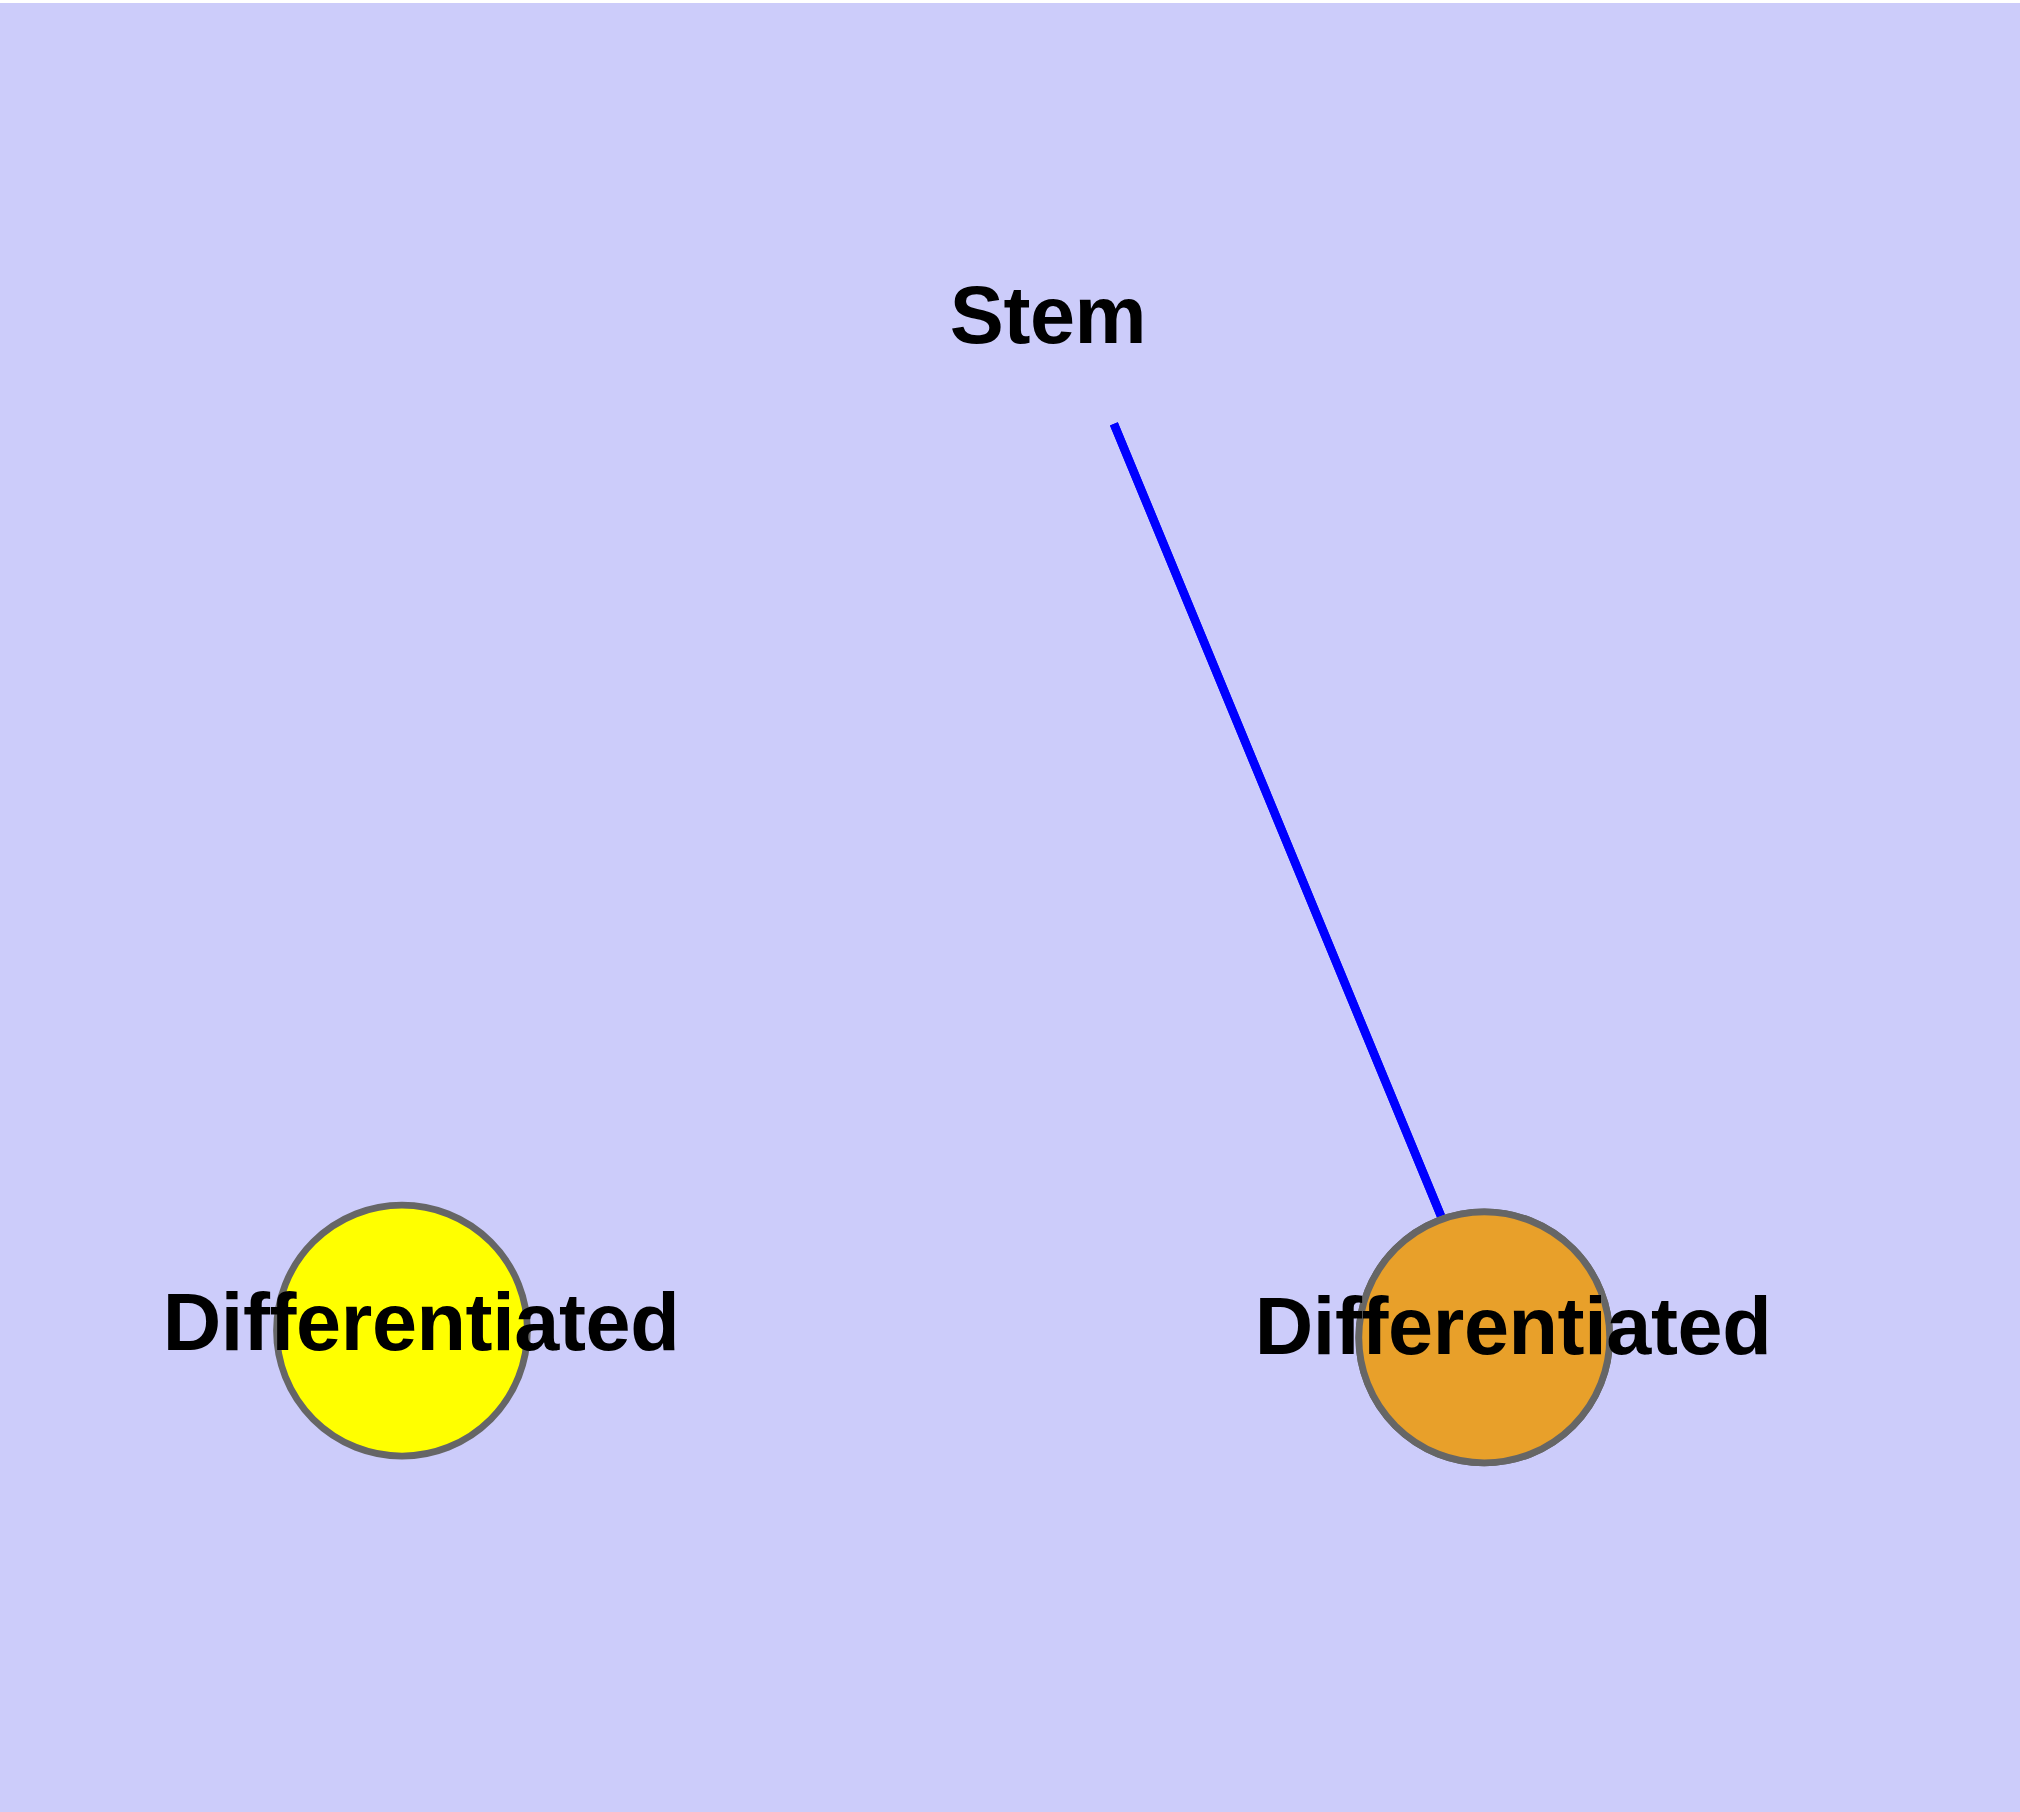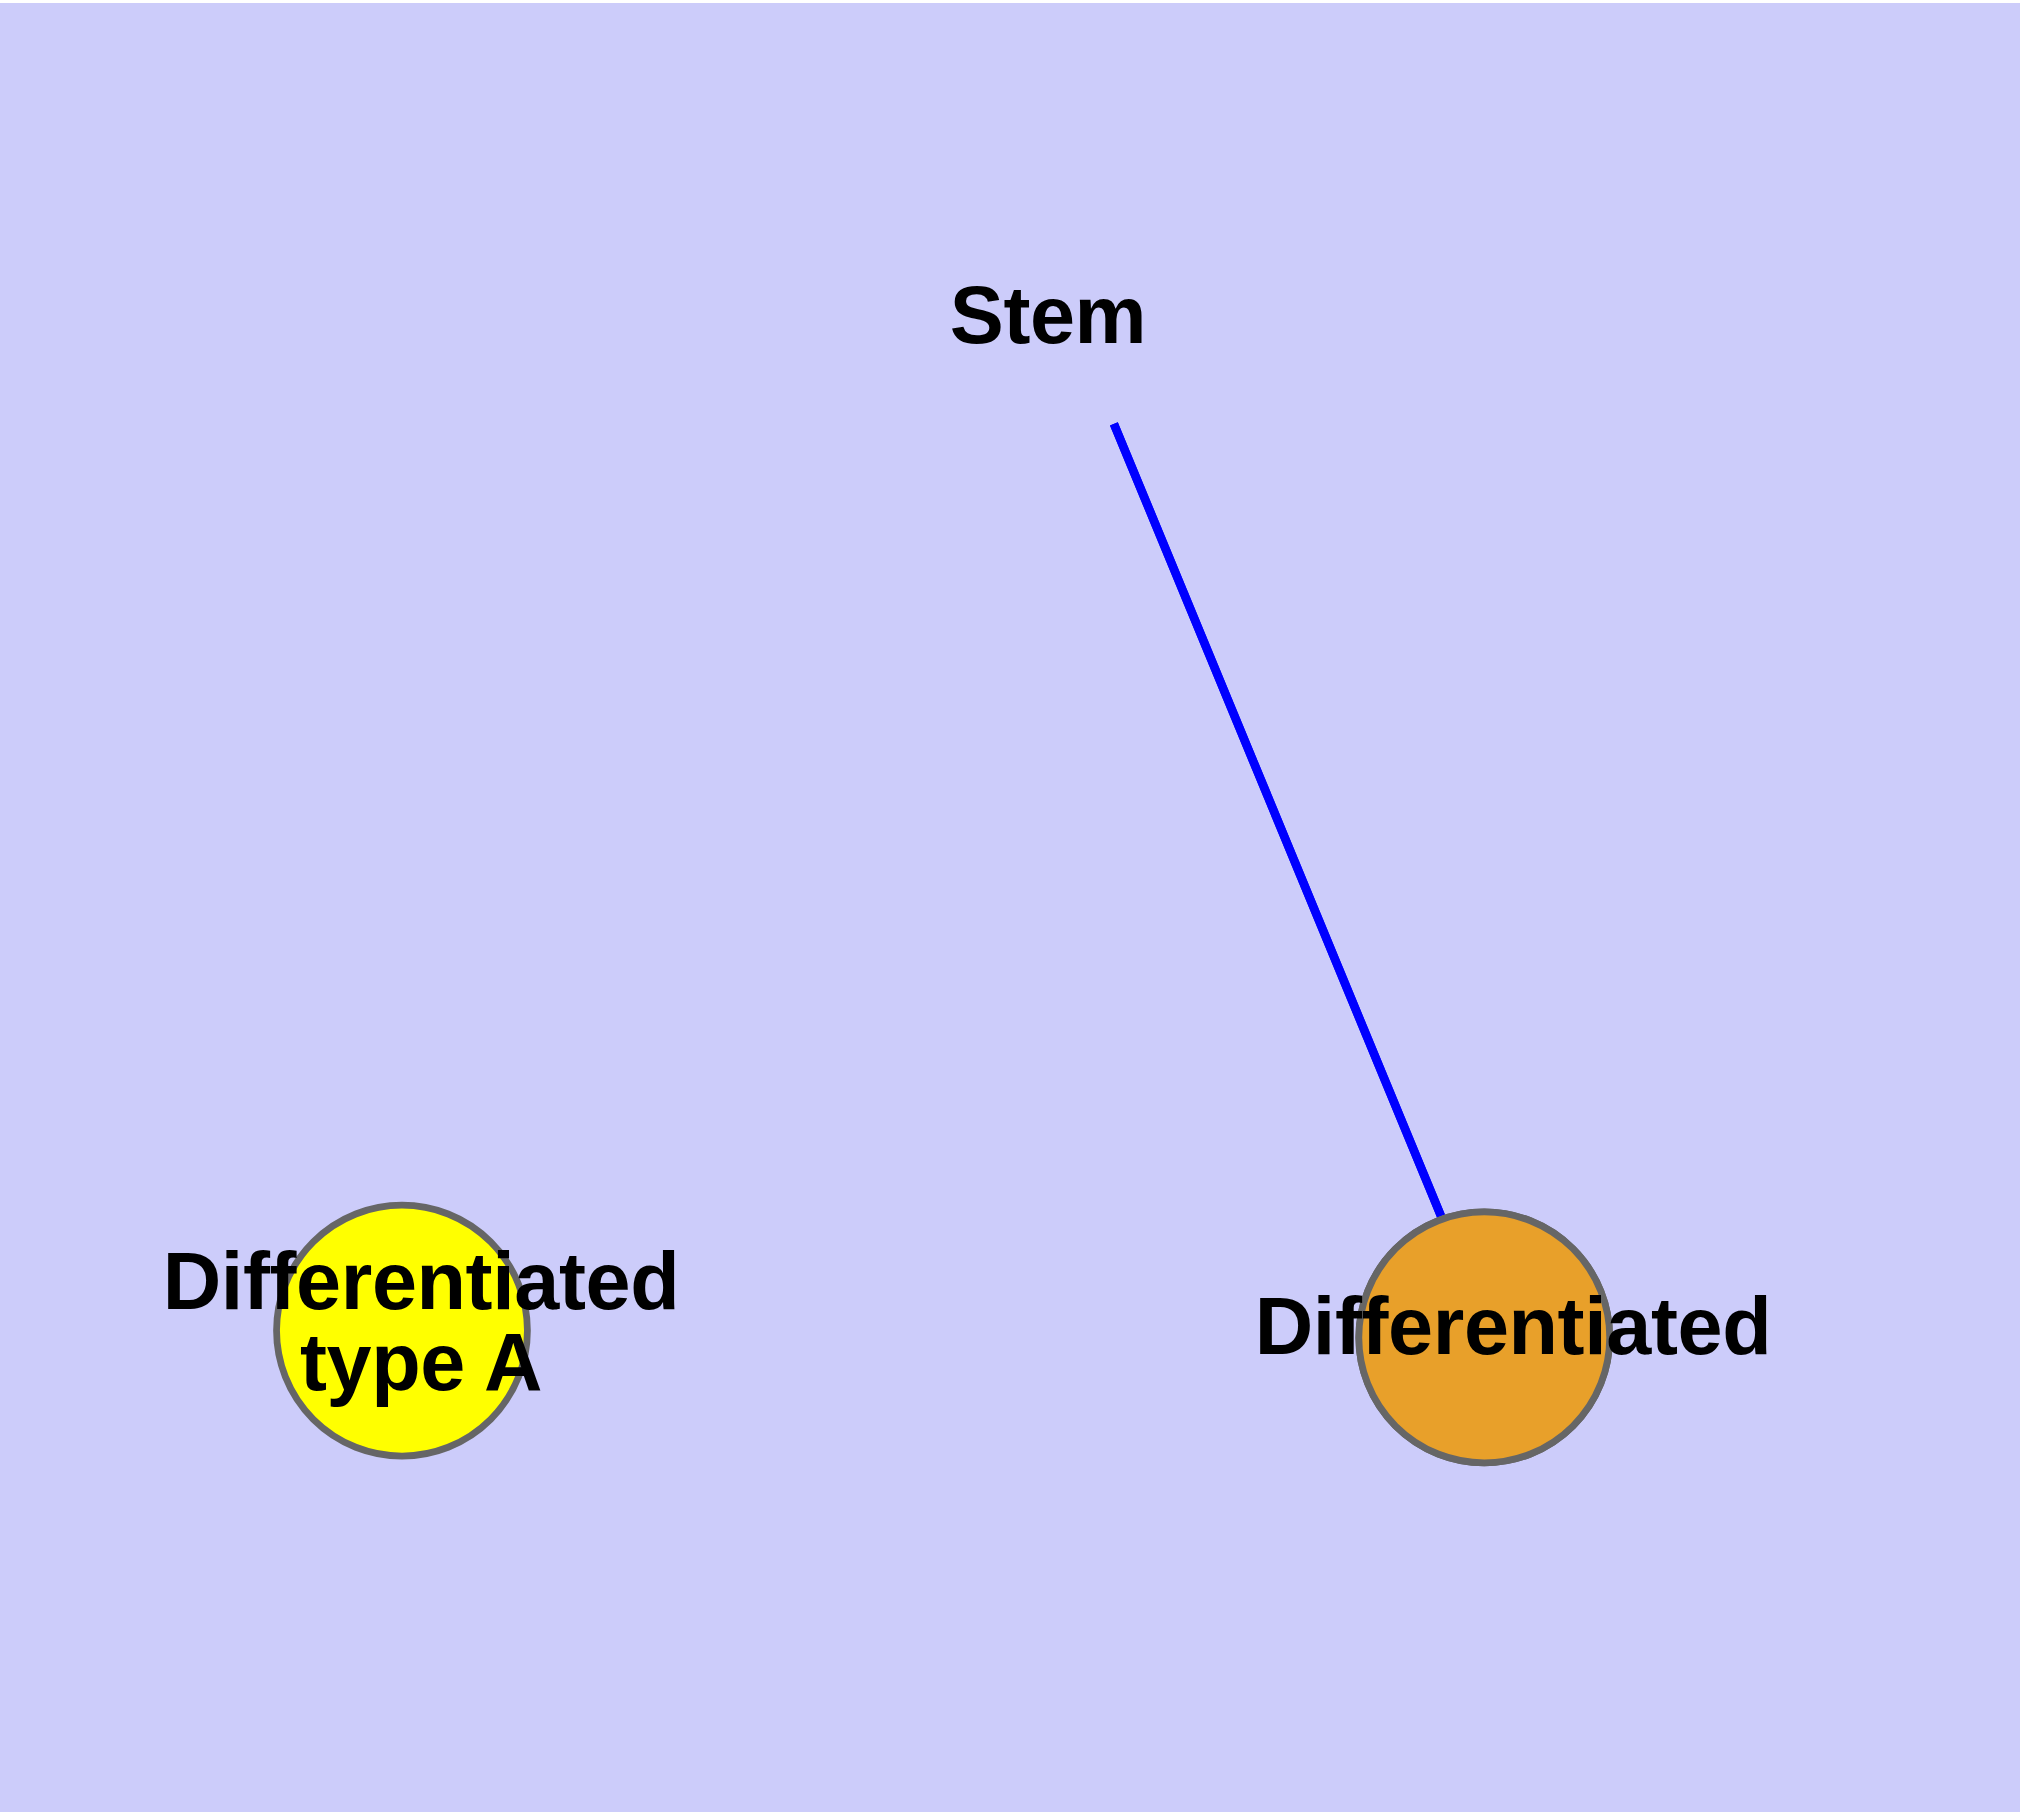--- a/index.html
+++ b/index.html
@@ -29,21 +29,21 @@
     width: 2021px;
     height: 1812px;
   }
   .node-label {
     position: absolute;
     font-family: "Liberation Sans", sans-serif;
     font-weight: bold;
     font-size: 81px;
     line-height: 81px;
     color: #000000;
-    text-align: center;
+    text-align: right;
     white-space: nowrap;
     pointer-events: none;
     letter-spacing: -0.4px;
   }
 </style>
 </head>
 <body>
 
 <div id="canvas">
 
@@ -62,21 +62,20 @@
       <circle cx="1751" cy="1578" r="148" fill="#e8a02a" stroke="#666666" stroke-width="8"></circle>
     </g>
   </svg>
 
   <div class="node-label" style="left: 1048px; top: 315px; transform: translate(-50%, -50%); color: rgb(0, 0, 0); font-size: 81px; line-height: 81px;">
     <div>Stem</div>
   </div>
 
   <div class="node-label" style="left: 421px; top: 1322px; transform: translate(-50%, -50%); color: rgb(0, 0, 0); font-size: 81px; line-height: 81px;">
     <div>Differentiated</div>
-    <div>type A</div>
   </div>
 
   <div class="node-label" style="left: 1513px; top: 1326px; transform: translate(-50%, -50%); color: rgb(0, 0, 0); font-size: 81px; line-height: 81px;">
     <div>Differentiated</div>
   </div>
 
 </div>
 
 
 </body></html>

